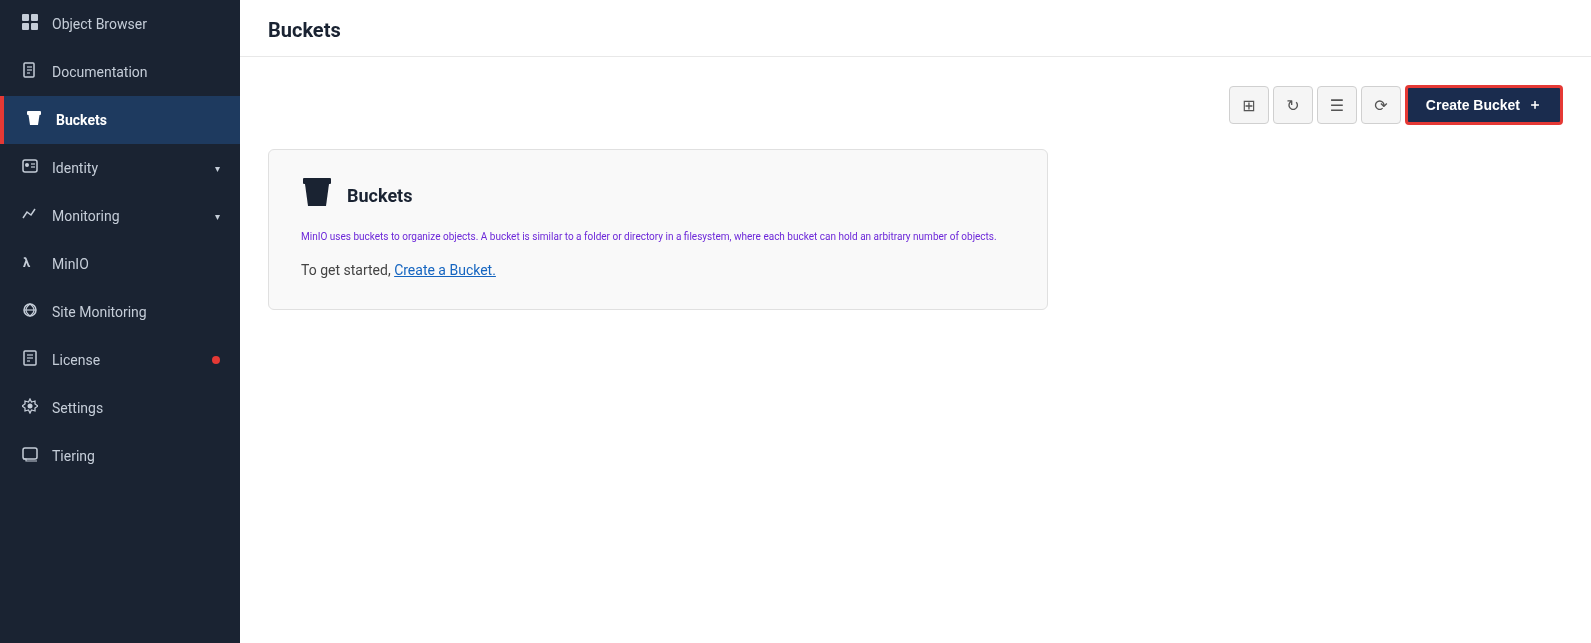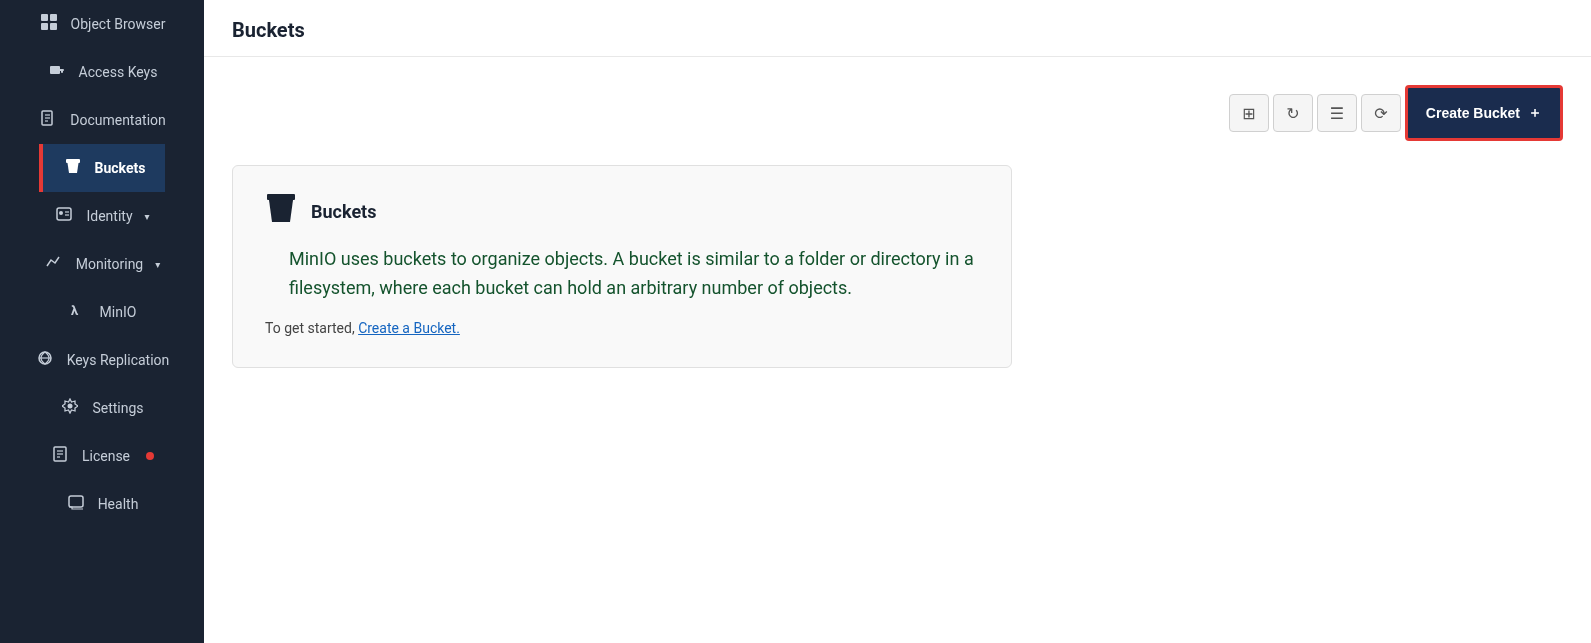--- a/index.html
+++ b/index.html
@@ -1,27 +1,26 @@
 <!DOCTYPE html>
 <html><head>
   <meta charset="utf-8">
   <style>
     * { box-sizing: border-box; margin: 0; padding: 0; }
     body { font-family: -apple-system, BlinkMacSystemFont, 'Segoe UI', Roboto, sans-serif; display: flex; height: 643px; overflow: hidden; background: #f5f5f5; }
 
     
     .sidebar {
-      width: 204px;
+      width: 240px;
       background: #1a2332;
       color: #c5cdd8;
       display: flex;
       flex-direction: column;
       flex-shrink: 0;
       overflow-y: auto;
-      align-items: center;
     }
     .sidebar-item {
       display: flex;
       align-items: center;
       gap: 12px;
       padding: 14px 20px;
       cursor: pointer;
       font-size: 14px;
       color: #c5cdd8;
       text-decoration: none;
@@ -90,21 +89,21 @@
       align-items: center;
       justify-content: center;
       font-size: 16px;
       color: #555;
     }
     .create-bucket-btn {
       background: #1a2c4e;
       color: #ffffff;
       border: 3px solid #e53935;
       border-radius: 4px;
-      padding: 16px 18px;
+      padding: 8px 18px;
       font-size: 14px;
       font-weight: 600;
       cursor: pointer;
       display: flex;
       align-items: center;
       gap: 8px;
       white-space: nowrap;
     }
 
     
@@ -124,25 +123,24 @@
     .bucket-icon {
       font-size: 28px;
       color: #1a2332;
     }
     .info-card-title {
       font-size: 18px;
       font-weight: 700;
       color: #1a2332;
     }
     .info-card-text {
-      font-size: 18px;
-      color: #14532d;
+      font-size: 10px;
+      color: #6d28d9;
       line-height: 1.6;
       margin-bottom: 14px;
-      margin-left: 24px;
     }
     .info-card-link {
       font-size: 14px;
       color: #444;
       line-height: 1.6;
     }
     .info-card-link a {
       color: #1565c0;
       text-decoration: underline;
       cursor: pointer;
@@ -165,29 +163,20 @@
           <rect x="0" y="0" width="7" height="7" rx="1"></rect>
           <rect x="9" y="0" width="7" height="7" rx="1"></rect>
           <rect x="0" y="9" width="7" height="7" rx="1"></rect>
           <rect x="9" y="9" width="7" height="7" rx="1"></rect>
         </svg></span>
       <span class="sidebar-item-label">Object Browser</span>
 
     </div>
     <div class="sidebar-item">
       <span class="sidebar-icon"><svg width="16" height="16" viewBox="0 0 16 16" fill="currentColor">
-          <rect x="1" y="4" width="10" height="8" rx="1"></rect>
-          <rect x="7" y="7" width="8" height="2" rx="1"></rect>
-          <rect x="12" y="7" width="2" height="4" rx="1"></rect>
-        </svg></span>
-      <span class="sidebar-item-label">Access Keys</span>
-
-    </div>
-    <div class="sidebar-item">
-      <span class="sidebar-icon"><svg width="16" height="16" viewBox="0 0 16 16" fill="currentColor">
           <rect x="2" y="1" width="10" height="14" rx="1" fill="none" stroke="currentColor" stroke-width="1.5"></rect>
           <line x1="5" y1="5" x2="10" y2="5" stroke="currentColor" stroke-width="1.2"></line>
           <line x1="5" y1="8" x2="10" y2="8" stroke="currentColor" stroke-width="1.2"></line>
           <line x1="5" y1="11" x2="8" y2="11" stroke="currentColor" stroke-width="1.2"></line>
         </svg></span>
       <span class="sidebar-item-label">Documentation</span>
 
     </div>
     <div class="sidebar-item selected-highlight">
       <span class="sidebar-icon"><svg width="16" height="16" viewBox="0 0 16 16" fill="currentColor">
@@ -222,48 +211,48 @@
         </svg></span>
       <span class="sidebar-item-label">MinIO</span>
 
     </div>
     <div class="sidebar-item">
       <span class="sidebar-icon"><svg width="16" height="16" viewBox="0 0 16 16" fill="currentColor">
           <circle cx="8" cy="8" r="6" fill="none" stroke="currentColor" stroke-width="1.5"></circle>
           <path d="M8 2 C8 2 12 5 12 8 C12 11 8 14 8 14 C8 14 4 11 4 8 C4 5 8 2 8 2Z" fill="none" stroke="currentColor" stroke-width="1.2"></path>
           <line x1="2" y1="8" x2="14" y2="8" stroke="currentColor" stroke-width="1.2"></line>
         </svg></span>
-      <span class="sidebar-item-label">Keys Replication</span>
-
-    </div>
-    <div class="sidebar-item">
-      <span class="sidebar-icon"><svg width="16" height="16" viewBox="0 0 16 16" fill="currentColor">
-          <circle cx="8" cy="8" r="2.5"></circle>
-          <path d="M8 1 L9.5 4 L13 3 L13 6 L16 8 L13 10 L13 13 L9.5 12 L8 15 L6.5 12 L3 13 L3 10 L0 8 L3 6 L3 3 L6.5 4 Z" fill="none" stroke="currentColor" stroke-width="1.3"></path>
-        </svg></span>
-      <span class="sidebar-item-label">Settings</span>
+      <span class="sidebar-item-label">Site Monitoring</span>
 
     </div>
     <div class="sidebar-item">
       <span class="sidebar-icon"><svg width="16" height="16" viewBox="0 0 16 16" fill="currentColor">
           <rect x="2" y="1" width="12" height="14" rx="1" fill="none" stroke="currentColor" stroke-width="1.5"></rect>
           <line x1="5" y1="5" x2="11" y2="5" stroke="currentColor" stroke-width="1.2"></line>
           <line x1="5" y1="8" x2="11" y2="8" stroke="currentColor" stroke-width="1.2"></line>
           <line x1="5" y1="11" x2="8" y2="11" stroke="currentColor" stroke-width="1.2"></line>
         </svg></span>
       <span class="sidebar-item-label">License</span>
 
       <span class="red-dot"></span>
     </div>
     <div class="sidebar-item">
       <span class="sidebar-icon"><svg width="16" height="16" viewBox="0 0 16 16" fill="currentColor">
+          <circle cx="8" cy="8" r="2.5"></circle>
+          <path d="M8 1 L9.5 4 L13 3 L13 6 L16 8 L13 10 L13 13 L9.5 12 L8 15 L6.5 12 L3 13 L3 10 L0 8 L3 6 L3 3 L6.5 4 Z" fill="none" stroke="currentColor" stroke-width="1.3"></path>
+        </svg></span>
+      <span class="sidebar-item-label">Settings</span>
+
+    </div>
+    <div class="sidebar-item">
+      <span class="sidebar-icon"><svg width="16" height="16" viewBox="0 0 16 16" fill="currentColor">
           <rect x="1" y="2" width="14" height="11" rx="2" fill="none" stroke="currentColor" stroke-width="1.5"></rect>
           <polyline points="1,13 4,13 4,15 15,15" fill="none" stroke="currentColor" stroke-width="1.2"></polyline>
         </svg></span>
-      <span class="sidebar-item-label">Health</span>
+      <span class="sidebar-item-label">Tiering</span>
 
     </div>
   </nav>
 
 <main class="main">
   <div class="main-header">
     <h1 class="main-title">Buckets</h1>
   </div>
   <div class="main-body">
     <div class="toolbar">

